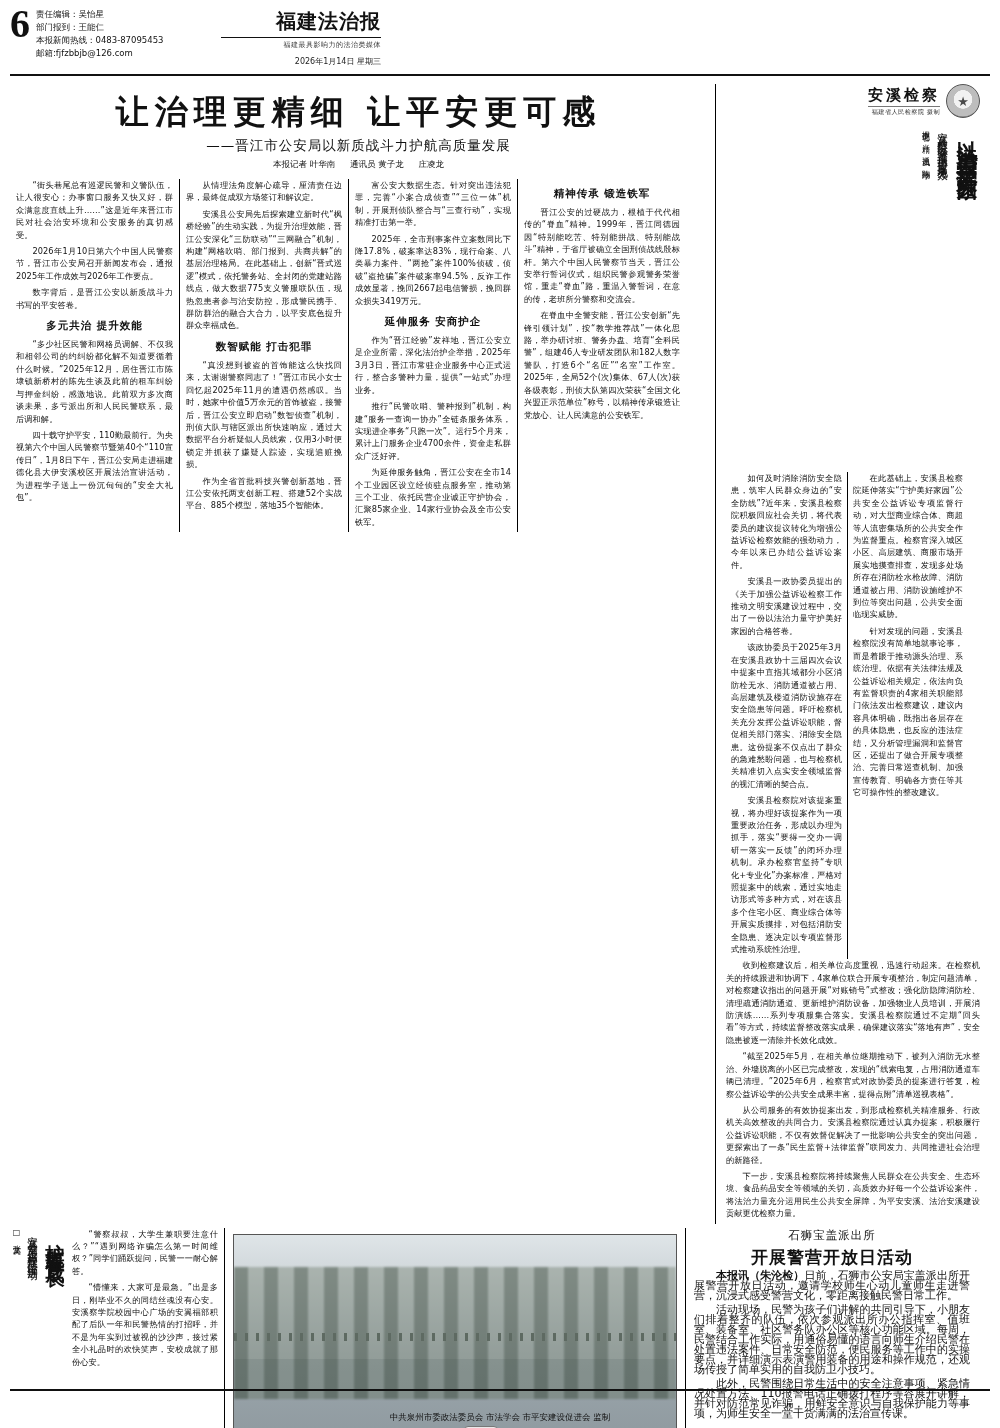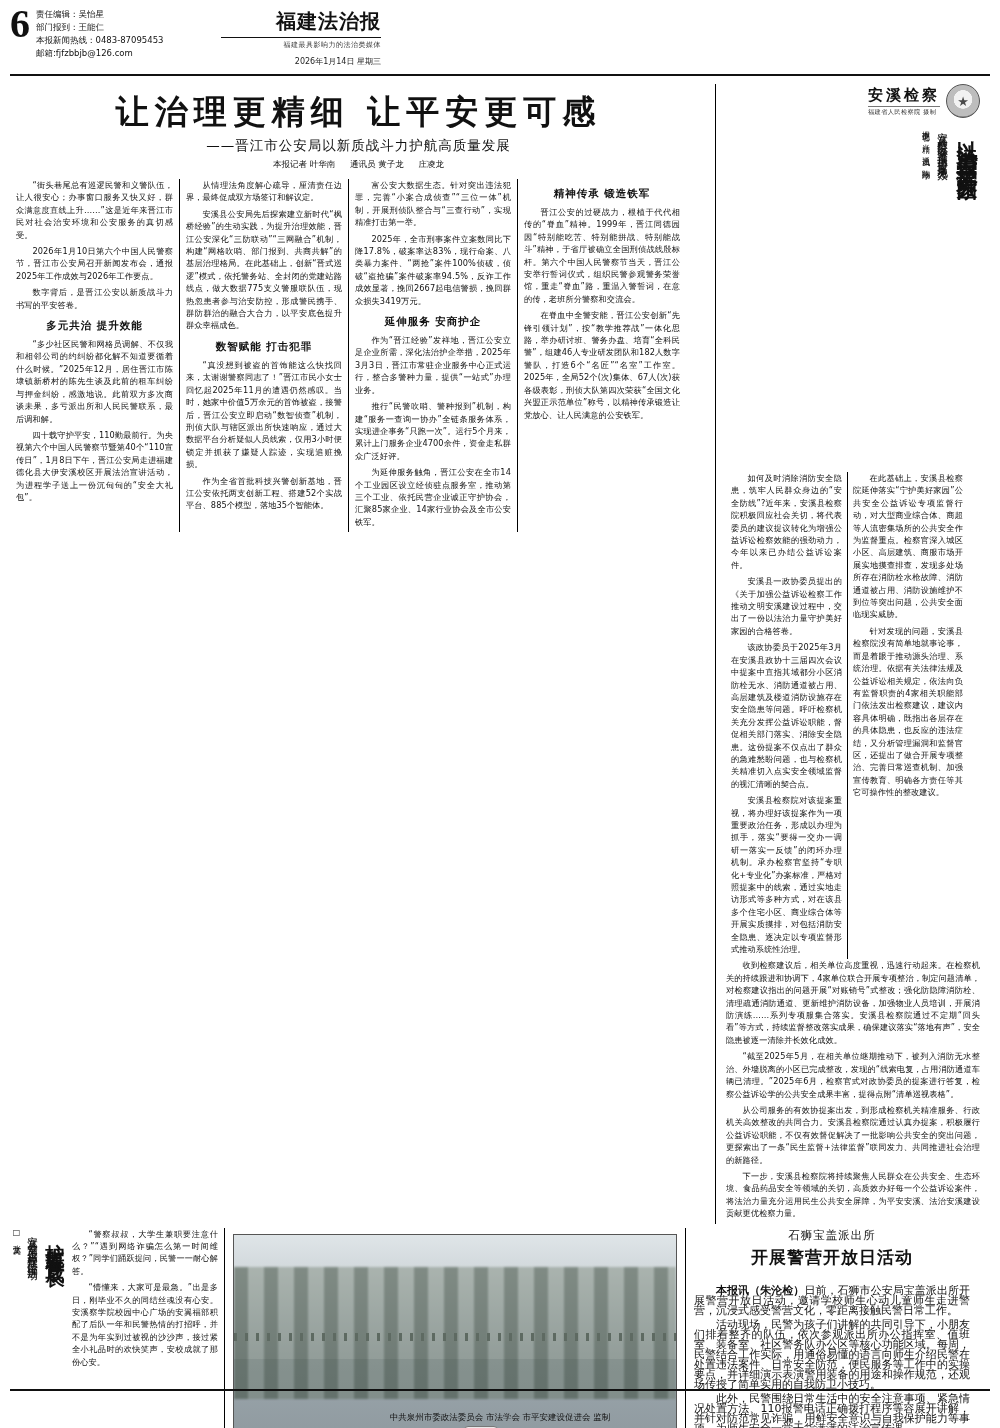--- a/index.html
+++ b/index.html
@@ -59,21 +59,21 @@
   .byline { text-align:center; font-size:8.5px; margin-bottom:8px; }
   .byline span { margin:0 6px; }
 
   .lead-cols { display:flex; }
   .lead-cols .c { width:169px; padding:0 6px; }
   .lead-cols .c:not(:first-child){ border-left:1px solid #000; }
   .subhd { text-align:center; font-weight:bold; font-size:10.5px; margin:8px 0 5px; letter-spacing:1px;}
 
   
   .rail { width:265px; padding-left:10px; border-left:1px solid #000; }
-  .rail-logo { display:flex; align-items:center; justify-content:flex-end; gap:6px; margin-bottom:6px;}
+  .rail-logo { display:flex; align-items:center; justify-content:flex-end; gap:6px; margin-bottom:6px;text-align:right;}
   .rail-logo .emblem {
     width:34px;height:34px;border-radius:50%;
     background:radial-gradient(circle at 50% 45%, #f2f2f2 0 38%, #bdbdbd 40% 70%, #8f8f8f 72% 100%);
     border:1.5px solid #555; position:relative;
   }
   .rail-logo .emblem:after{
     content:"★"; position:absolute; inset:0; display:flex; align-items:center; justify-content:center;
     font-size:13px; color:#4a4a4a;
   }
   .rail-logo .txt .t1{ font-size:15px; font-weight:bold; letter-spacing:3px;}
@@ -108,21 +108,21 @@
   .photo .trees{ position:absolute; left:0; right:0; top:10%; height:40%;
     background:repeating-linear-gradient(90deg, rgba(60,75,60,.55) 0 14px, rgba(95,110,90,.35) 14px 30px);
     filter:blur(1px); }
   .photo .fence{ position:absolute; left:0; right:0; top:30%; height:8px; background:repeating-linear-gradient(90deg,#5e6a62 0 3px, transparent 3px 11px); }
   .device{ position:absolute; bottom:5%; left:52%; width:34px;height:120px;background:#e9e9e9;border:1px solid #777;border-radius:4px;}
   .device:before{content:"";position:absolute;left:4px;top:10px;width:26px;height:26px;background:#9aa0a6;border-radius:3px;}
 
   
   .news-item { margin-top:10px; padding-top:6px; border-top:2px solid #111; }
   .news-kicker { text-align:center; font-size:11.5px; letter-spacing:1px; }
-  .news-title { text-align:center; font-size:17px; font-weight:bold; letter-spacing:1px; margin:3px 0 17px;}
+  .news-title { text-align:center; font-size:17px; font-weight:bold; letter-spacing:1px; margin:3px 0 2px;}
   .news-body { font-size:11px; line-height:10px; text-align:justify; text-indent:2em; margin:0 0 4px;}
   .news-lead { font-weight:bold; }
 
   
   .footer {
     position:absolute; left:10px; right:10px; bottom:4px;
     border-top:2px solid #111; text-align:center; font-size:8.5px; padding-top:21px;
   }
 </style>
 </head>

